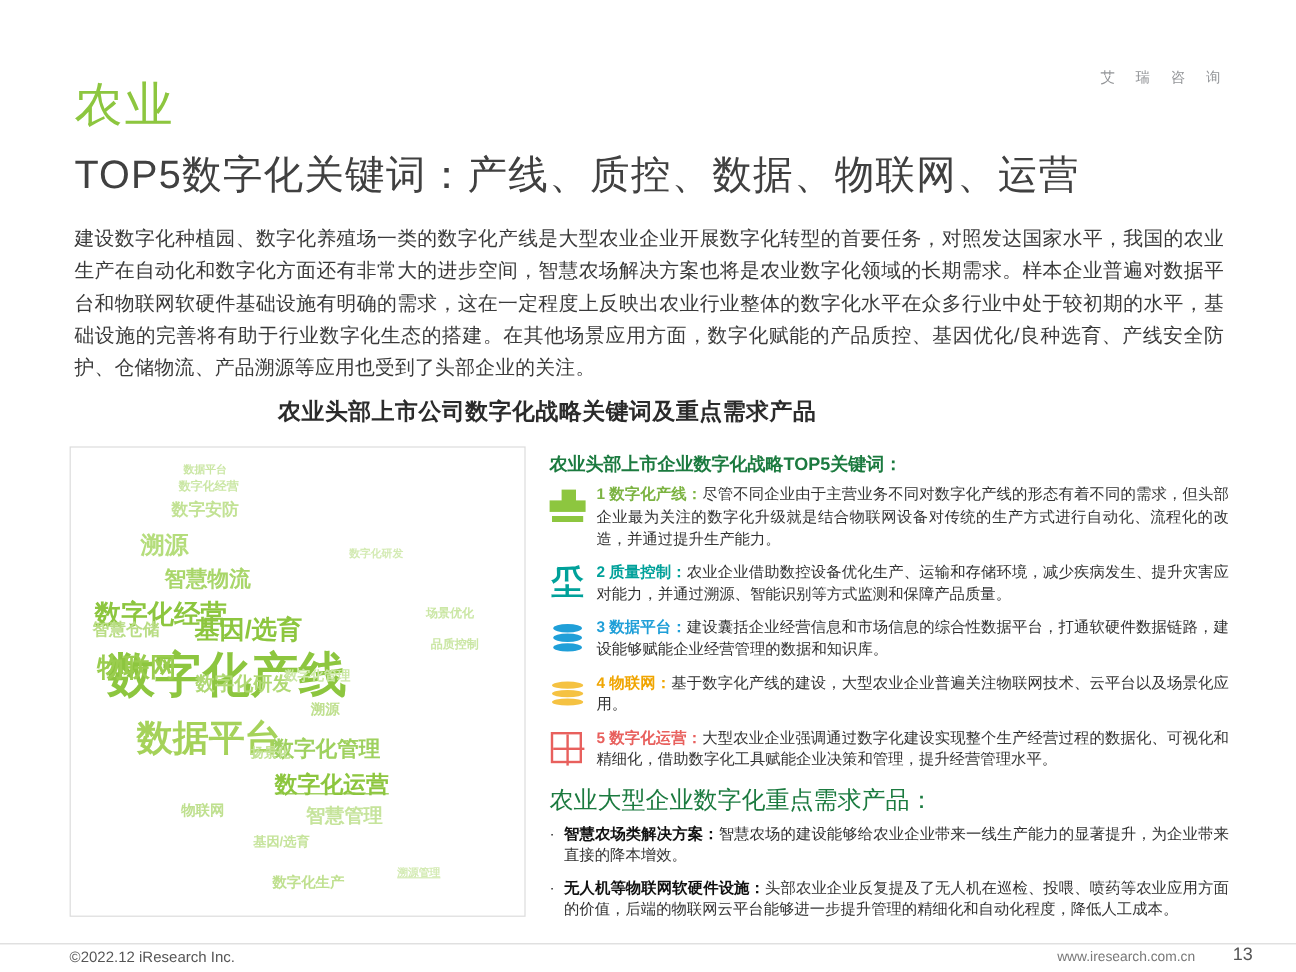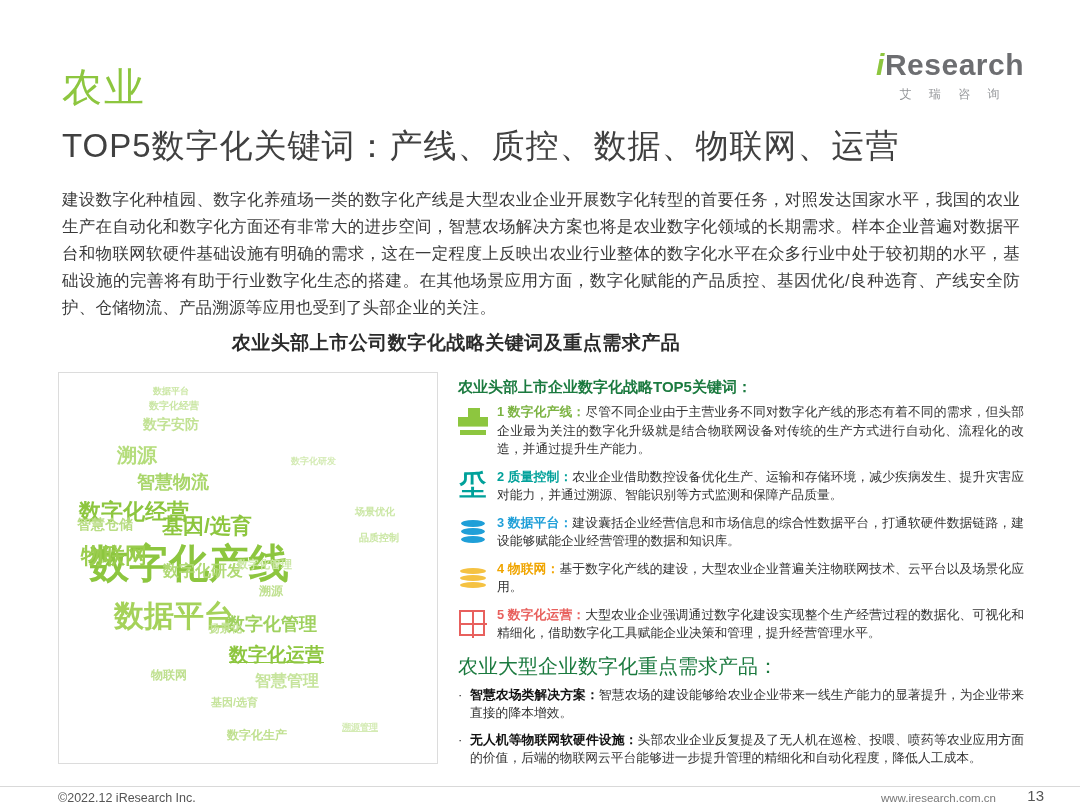--- a/index.html
+++ b/index.html
@@ -95,23 +95,20 @@
   .foot-left { position:absolute; left:58px; top:791px; font-size:12.5px; color:#555; }
   .foot-right { position:absolute; right:84px; top:792px; font-size:11.5px; color:#777; }
   .page-num { position:absolute; right:36px; top:787px; font-size:15px; color:#555; }
 </style>
 </head>
 <body>
 
 <div class="page">
 
   <div class="logo-wrap">
-    <div class="logo-main">
-      <span class="logo-i">i</span><span class="logo-research">Research</span>
-    </div>
     <div class="logo-sub">艾 瑞 咨 询</div>
   </div>
 
   <div class="h-cat">农业</div>
   <div class="h-title">TOP5数字化关键词：产线、质控、数据、物联网、运营</div>
 
   <div class="intro">建设数字化种植园、数字化养殖场一类的数字化产线是大型农业企业开展数字化转型的首要任务，对照发达国家水平，我国的农业生产在自动化和数字化方面还有非常大的进步空间，智慧农场解决方案也将是农业数字化领域的长期需求。样本企业普遍对数据平台和物联网软硬件基础设施有明确的需求，这在一定程度上反映出农业行业整体的数字化水平在众多行业中处于较初期的水平，基础设施的完善将有助于行业数字化生态的搭建。在其他场景应用方面，数字化赋能的产品质控、基因优化/良种选育、产线安全防护、仓储物流、产品溯源等应用也受到了头部企业的关注。</div>
 
   <div class="sec-title">农业头部上市公司数字化战略关键词及重点需求产品</div>
 
@@ -133,21 +130,21 @@
       <span class="w" style="left: 150px; top: 250px; font-size: 11px; color: rgb(194, 226, 148);">扬景化</span>
       <span class="w" style="left: 92px; top: 296px; font-size: 12px; color: rgb(191, 224, 143);">物联网</span>
       <span class="w" style="left: 196px; top: 300px; font-size: 16px; color: rgb(198, 228, 156);">智慧管理</span>
       <span class="w" style="left: 200px; top: 212px; font-size: 12px; color: rgb(191, 224, 143);">溯源</span>
       <span class="w" style="left: 178px; top: 186px; font-size: 11px; color: rgb(203, 231, 165);">数字化管理</span>
       <span class="w" style="left: 152px; top: 324px; font-size: 11px; color: rgb(198, 228, 156);">基因/选育</span>
       <span class="w" style="left: 168px; top: 356px; font-size: 12px; color: rgb(191, 224, 143);">数字化生产</span>
       <span class="w" style="left: 300px; top: 160px; font-size: 10px; color: rgb(203, 231, 165);">品质控制</span>
       <span class="w" style="left: 296px; top: 134px; font-size: 10px; color: rgb(203, 231, 165);">场景优化</span>
       <span class="w" style="left: 232px; top: 84px; font-size: 9px; color: rgb(212, 235, 180);">数字化研发</span>
-      <span class="w" style="left: 283px; top: 350px; font-size: 9px; color: rgb(212, 235, 180); text-decoration: underline;">溯源管理</span>
+      <span class="w" style="left: 272px; top: 350px; font-size: 9px; color: rgb(212, 235, 180); text-decoration: underline;">溯源管理</span>
     </div>
 
   <div class="right-col">
     <div class="rc-h">农业头部上市企业数字化战略TOP5关键词：</div>
     <ul class="kw-list" id="kwlist">
         <li class="kw-item n1">
           <span class="kw-icon">
             <span class="ic-factory" style="position:absolute;left:0;top:3px;width:30px;height:24px;"></span>
           </span>
           <span class="kw-text"><span class="kw-num">1</span>&nbsp;<span class="kw-name">数字化产线：</span><span>尽管不同企业由于主营业务不同对数字化产线的形态有着不同的需求，但头部企业最为关注的数字化升级就是结合物联网设备对传统的生产方式进行自动化、流程化的改造，并通过提升生产能力。</span></span>

